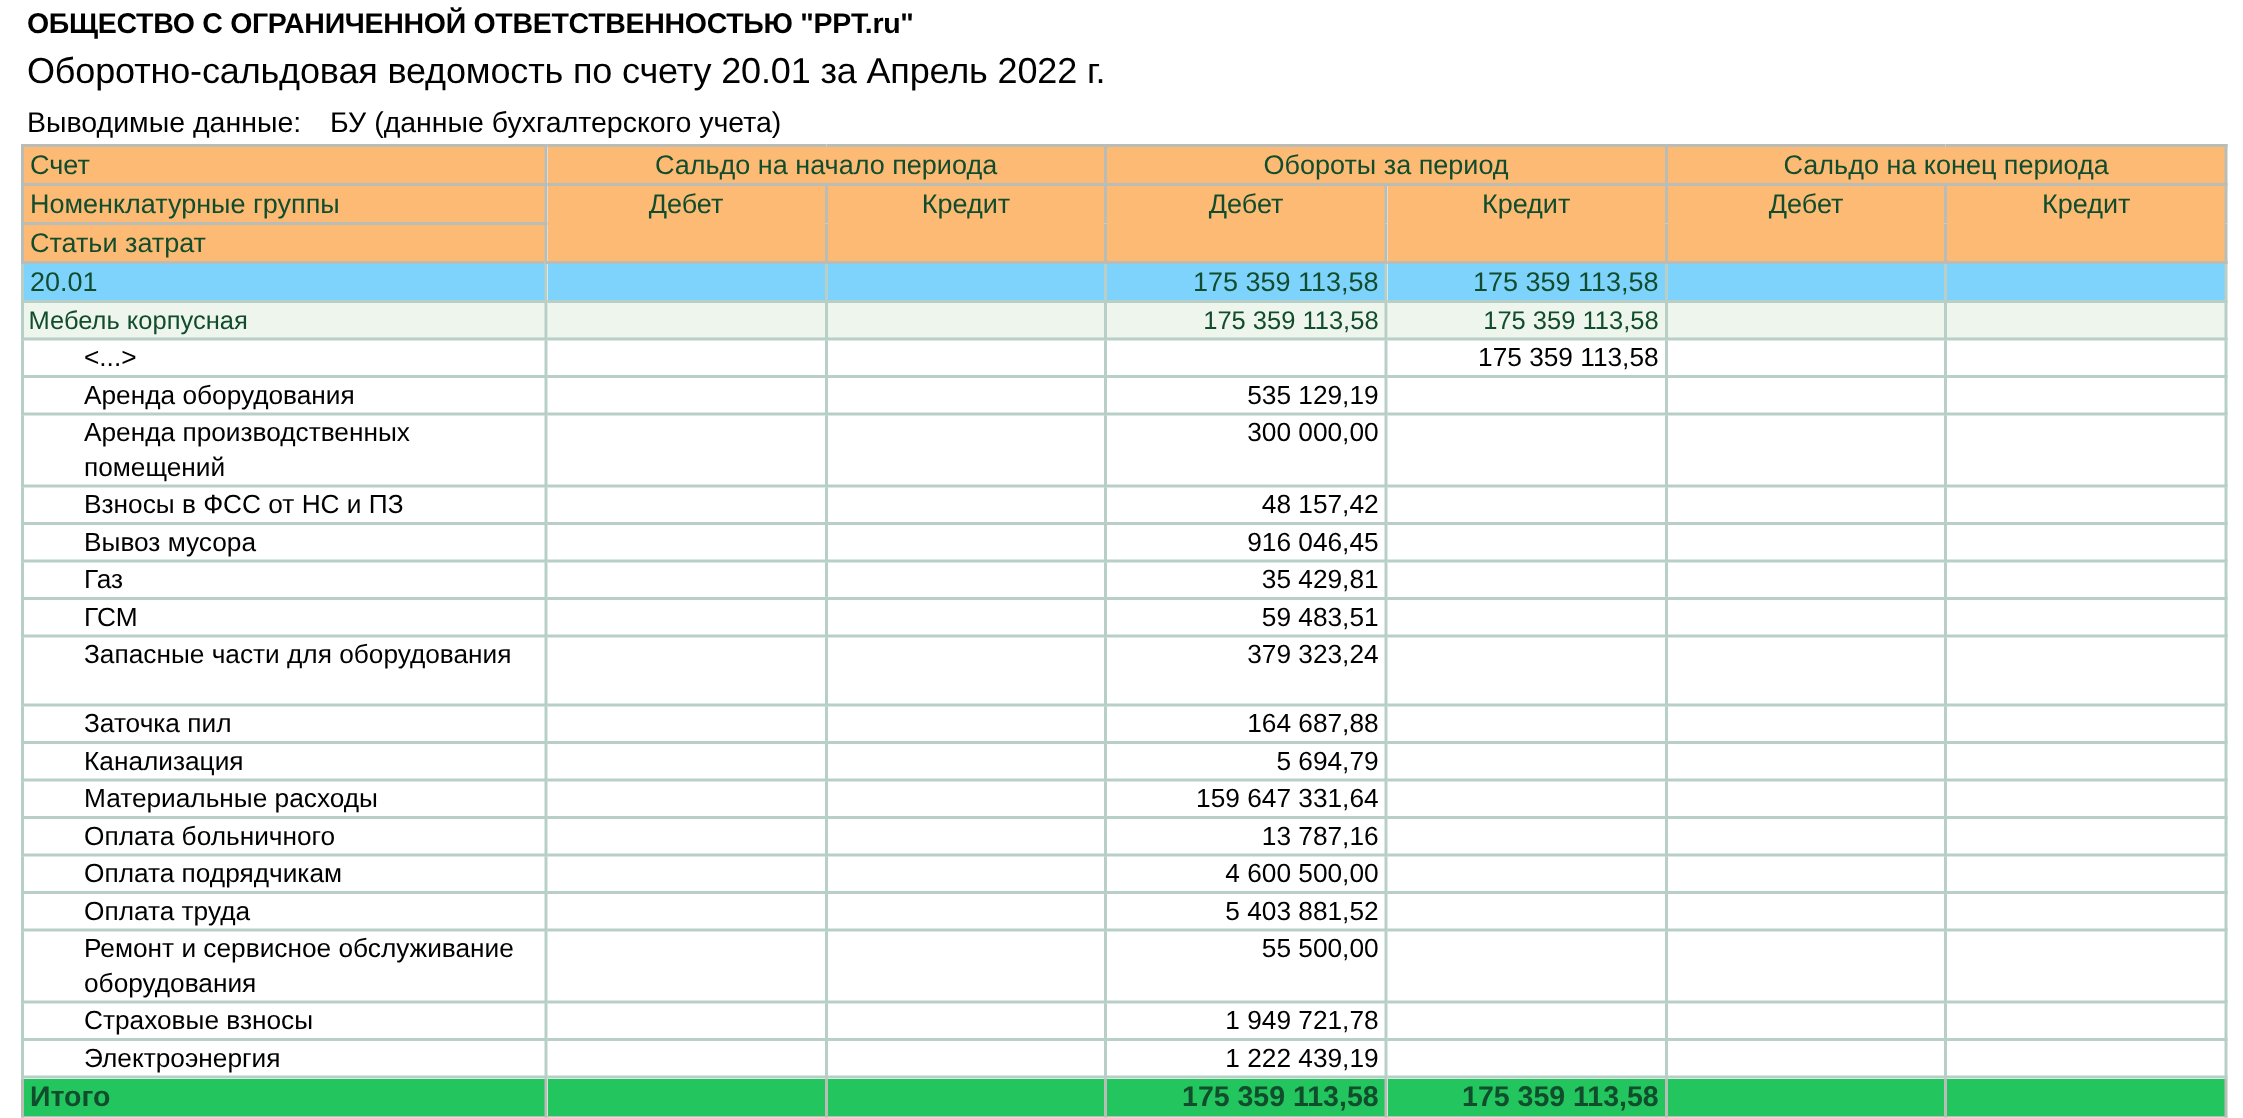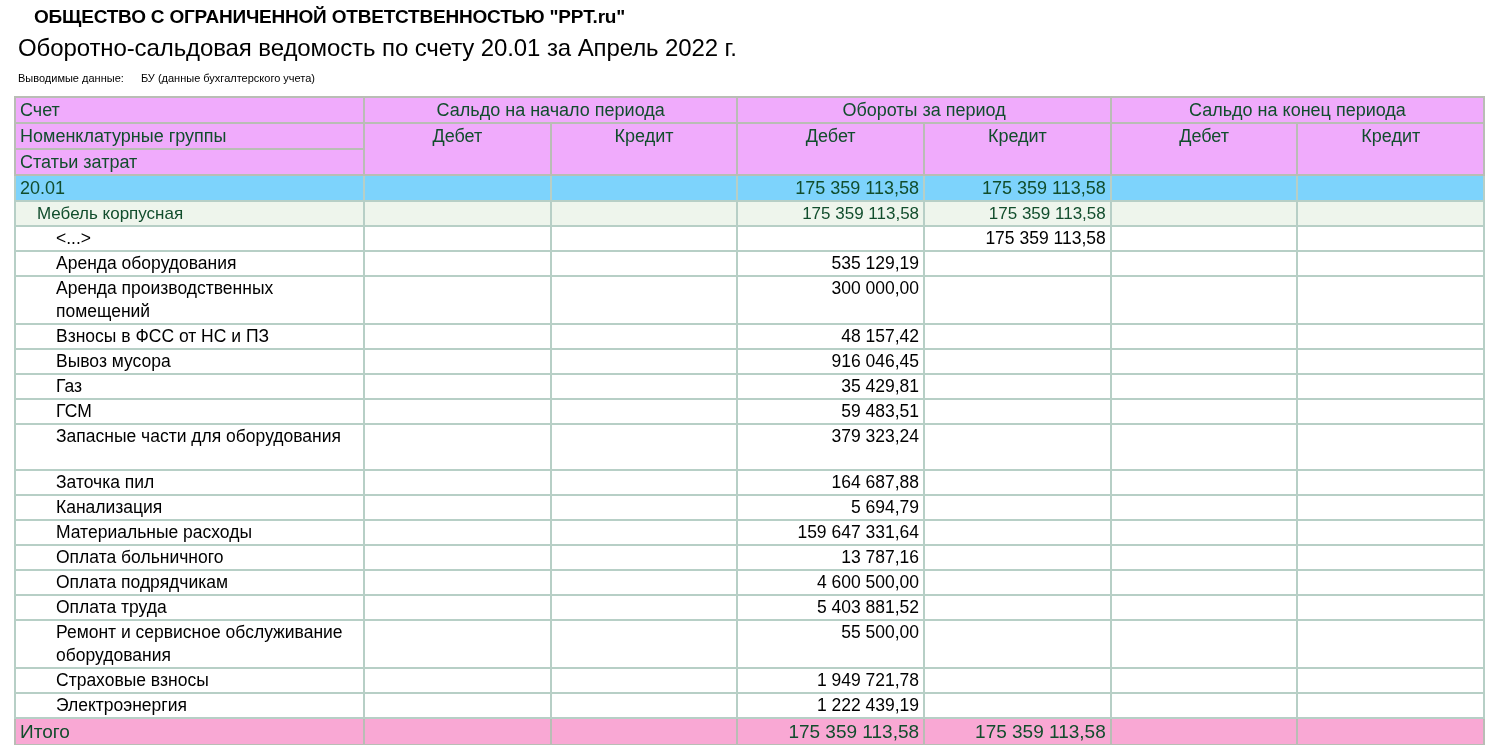--- a/index.html
+++ b/index.html
@@ -1,38 +1,38 @@
 <!DOCTYPE html>
 <html><head>
 <meta charset="utf-8">
 <style>
   html, body { margin:0; padding:0; background:#ffffff; }
   body { width:1495px; height:745px; overflow:hidden; position:relative; font-family:"Liberation Sans", sans-serif; color:#000; }
-  .org { position:absolute; left:18px; top:6px; font-size:19px; font-weight:bold; letter-spacing:-0.2px;margin-left:16px; }
+  .org { position:absolute; left:18px; top:6px; font-size:19px; font-weight:bold; letter-spacing:-0.2px; }
   .title { position:absolute; left:18px; top:34px; font-size:24px; font-weight:normal; letter-spacing:-0.1px; }
-  .params { position:absolute; left:18px; top:72px; font-size:11px; }
+  .params { position:absolute; left:18px; top:72px; font-size:19px; }
   .params .lbl { margin-right:14px; }
   table.report { position:absolute; left:14px; top:96px; border-collapse:collapse; table-layout:fixed; width:1468px; }
   table.report col.c0 { width:349px; }
   table.report col.cn { width:186.7px; }
   table.report td { border:2px solid #b7cfc6; padding:0 4px; font-size:18px; line-height:23px; vertical-align:top; white-space:nowrap; overflow:hidden; }
   table.report td.num { text-align:right; padding-right:4px;margin-left:12px; }
   
-  tr.hdr td { background:#f0abfc; color:#114d2c; border-color:#b9bdb5; }
+  tr.hdr td { background:#fdba74; color:#114d2c; border-color:#b9bdb5; }
   tr.hdr td.center { text-align:center; }
   tr.hdr1 td { height:22px; line-height:24px; }
   tr.hdr2 td, tr.hdr3 td { height:22px; line-height:24px; }
   
   tr.lvl0 td { background:#7dd3fc; color:#114d2c; height:22px; line-height:24px; }
   tr.lvl1 td { background:#eef5ec; color:#114d2c; font-size:17px; height:21px; line-height:23px; }
-  tr.lvl1 td.name { padding-left:21px; }
+  tr.lvl1 td.name { padding-left:3px; }
   tr.item td { background:#ffffff; color:#000; font-size:17.5px; height:21px; line-height:23px; }
   tr.item td.name { padding-left:40px; white-space:normal; }
   tr.item.wrap td { height:44px; }
-  tr.total td { background:#f9a8d4; color:#114d2c; font-weight:normal; border-color:#b9bdb5; font-size:19px; height:22px; line-height:25px; }
+  tr.total td { background:#22c55e; color:#114d2c; font-weight:bold; border-color:#b9bdb5; font-size:19px; height:22px; line-height:25px; }
 </style>
 </head>
 <body>
 
 <div class="org">ОБЩЕСТВО С ОГРАНИЧЕННОЙ ОТВЕТСТВЕННОСТЬЮ "PPT.ru"</div>
 <div class="title">Оборотно-сальдовая ведомость по счету 20.01 за Апрель 2022 г.</div>
 <div class="params">
   <span class="lbl">Выводимые данные:</span>
   <span>БУ (данные бухгалтерского учета)</span>
 </div>

